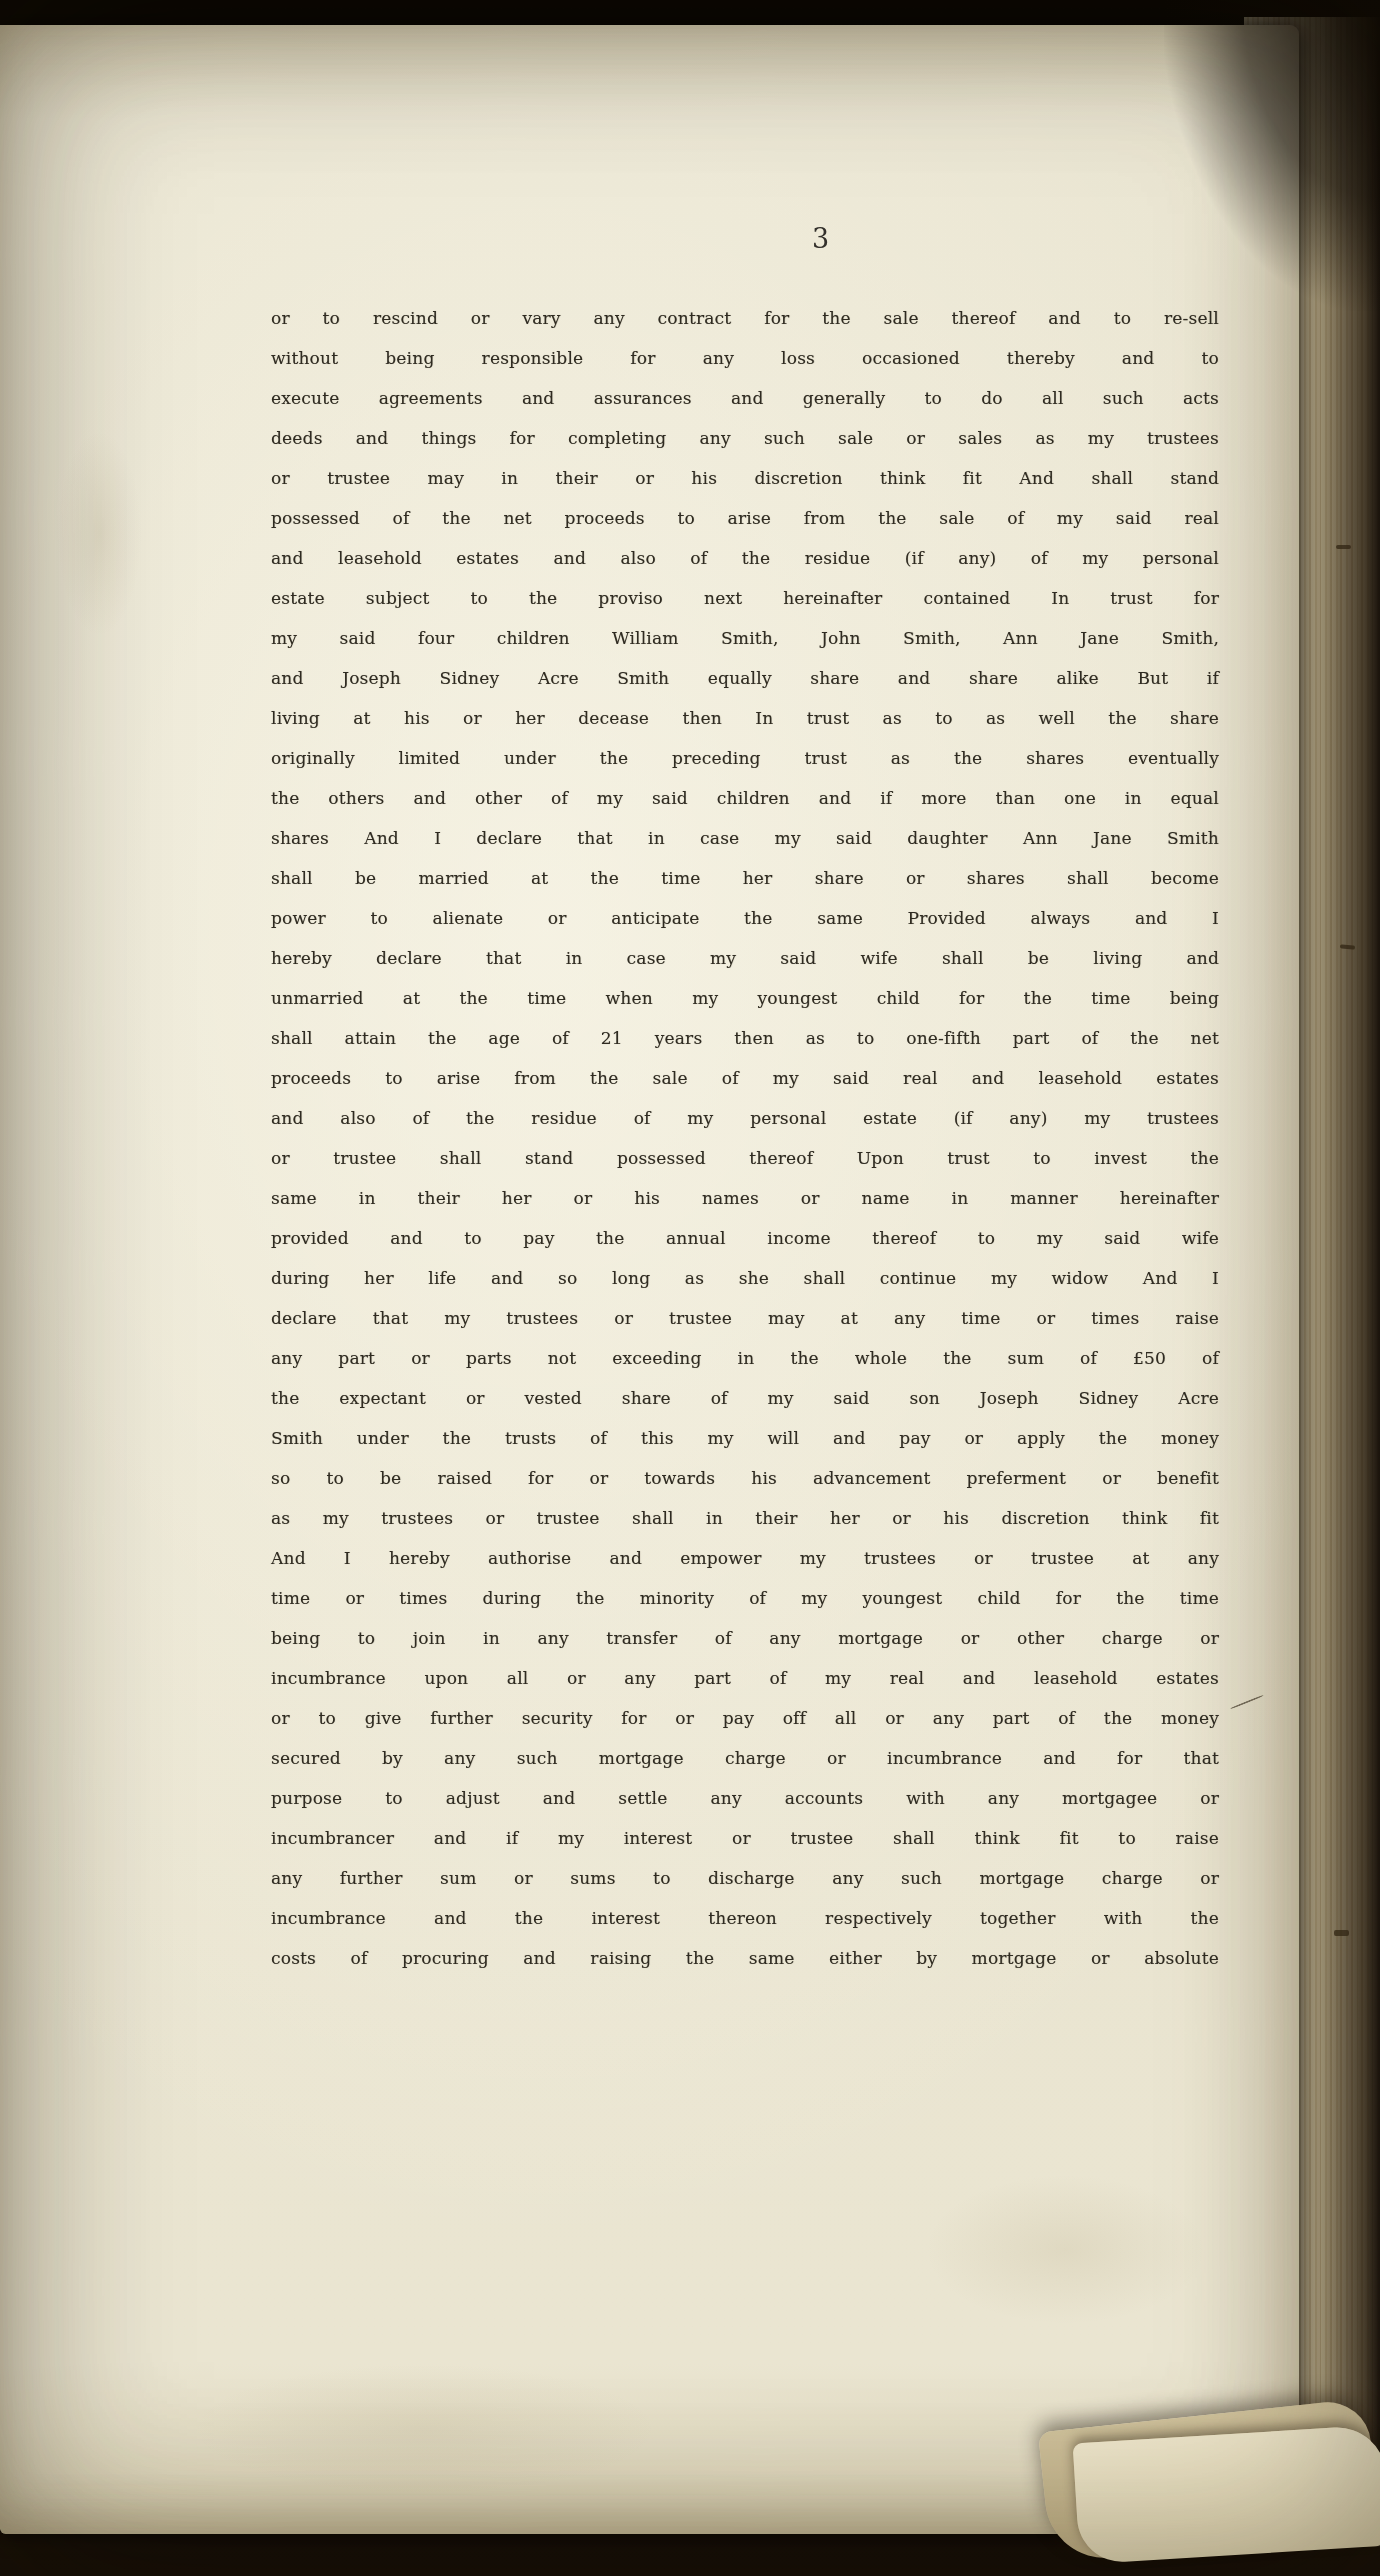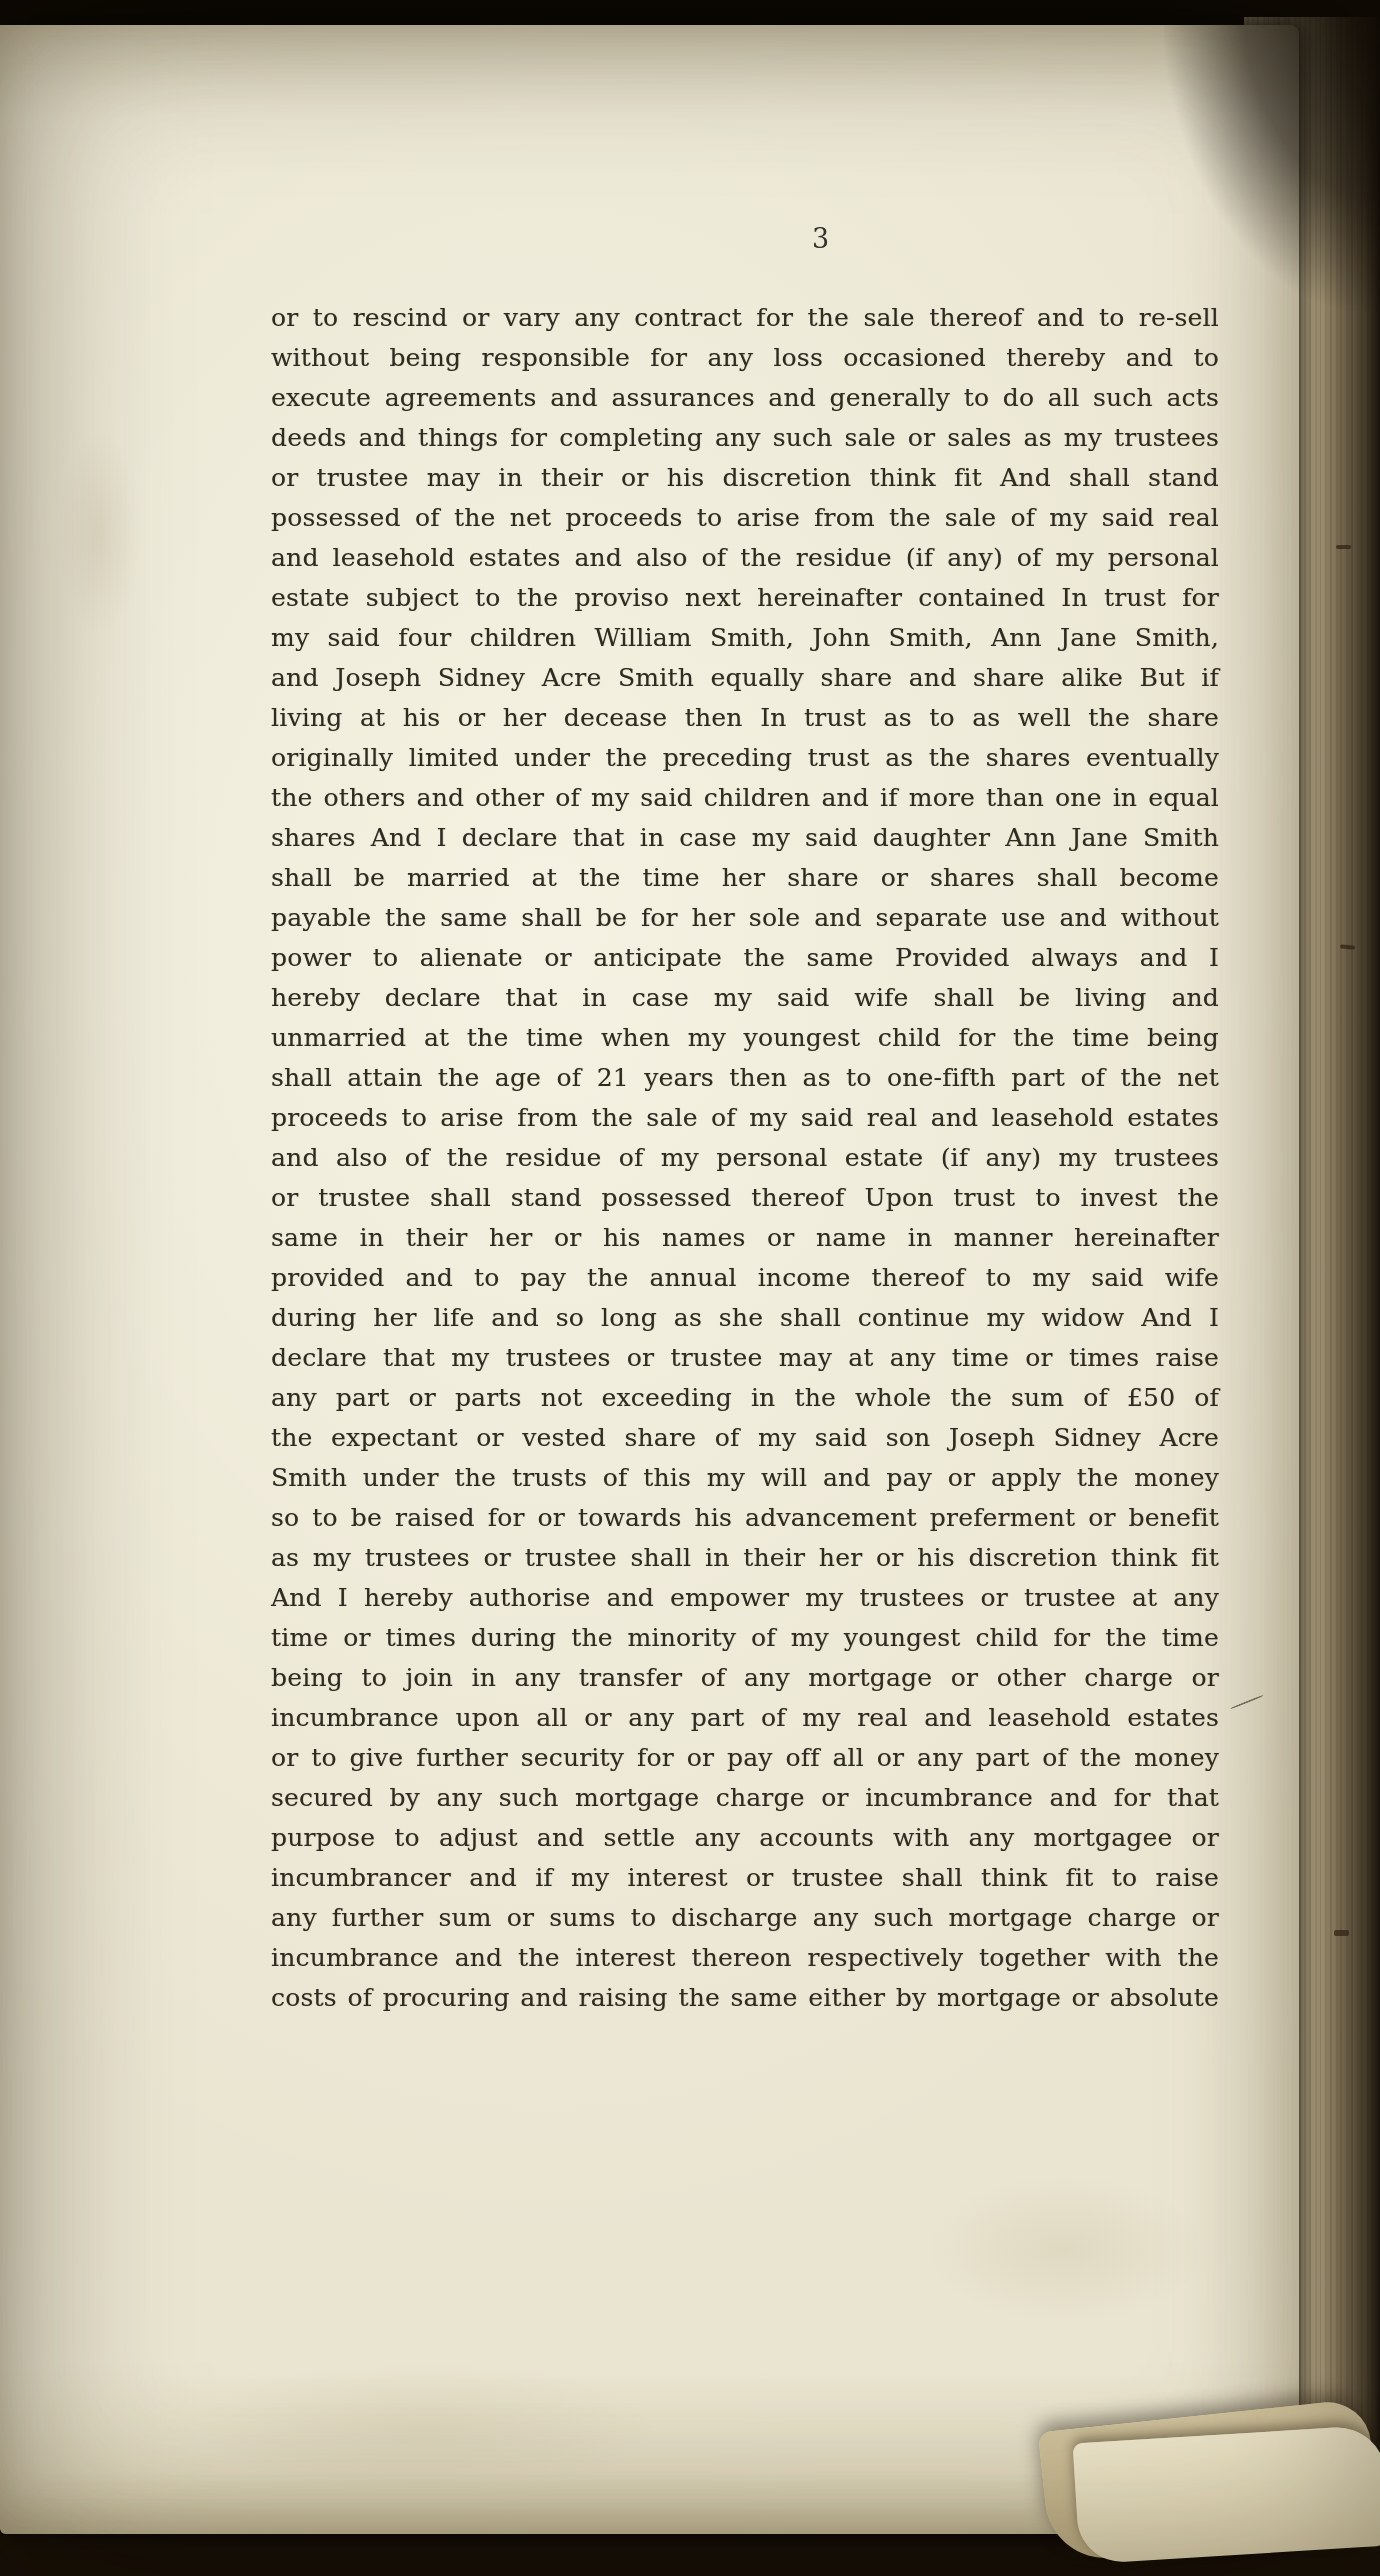--- a/index.html
+++ b/index.html
@@ -100,21 +100,21 @@
     letter-spacing: 0.9px;
   }
   .text-block {
     position: absolute;
     left: 271px;
     top: 273px;
     width: 948px;
     color: #2f2b21;
   }
   .line {
-    font-size: 25px;
+    font-size: 17px;
     line-height: 40px;
     text-align: justify;
     text-align-last: justify;
     letter-spacing: 0.2px;
     word-spacing: 1.4px;
     text-shadow: 0.3px 0.4px 0.7px rgba(45,40,30,0.35);
     white-space: normal;
   }
 
   
@@ -191,21 +191,20 @@
         <div class="line">possessed of the net proceeds to arise from the sale of my said real</div>
         <div class="line">and leasehold estates and also of the residue (if any) of my personal</div>
         <div class="line">estate subject to the proviso next hereinafter contained In trust for</div>
         <div class="line">my said four children William Smith, John Smith, Ann Jane Smith,</div>
         <div class="line">and Joseph Sidney Acre Smith equally share and share alike But if</div>
         <div class="line">living at his or her decease then In trust as to as well the share</div>
         <div class="line">originally limited under the preceding trust as the shares eventually</div>
         <div class="line">the others and other of my said children and if more than one in equal</div>
         <div class="line">shares And I declare that in case my said daughter Ann Jane Smith</div>
         <div class="line">shall be married at the time her share or shares shall become</div>
-        <div class="line">payable the same shall be for her sole and separate use and without</div>
         <div class="line">power to alienate or anticipate the same Provided always and I</div>
         <div class="line">hereby declare that in case my said wife shall be living and</div>
         <div class="line">unmarried at the time when my youngest child for the time being</div>
         <div class="line">shall attain the age of 21 years then as to one-fifth part of the net</div>
         <div class="line">proceeds to arise from the sale of my said real and leasehold estates</div>
         <div class="line">and also of the residue of my personal estate (if any) my trustees</div>
         <div class="line">or trustee shall stand possessed thereof Upon trust to invest the</div>
         <div class="line">same in their her or his names or name in manner hereinafter</div>
         <div class="line">provided and to pay the annual income thereof to my said wife</div>
         <div class="line">during her life and so long as she shall continue my widow And I</div>

